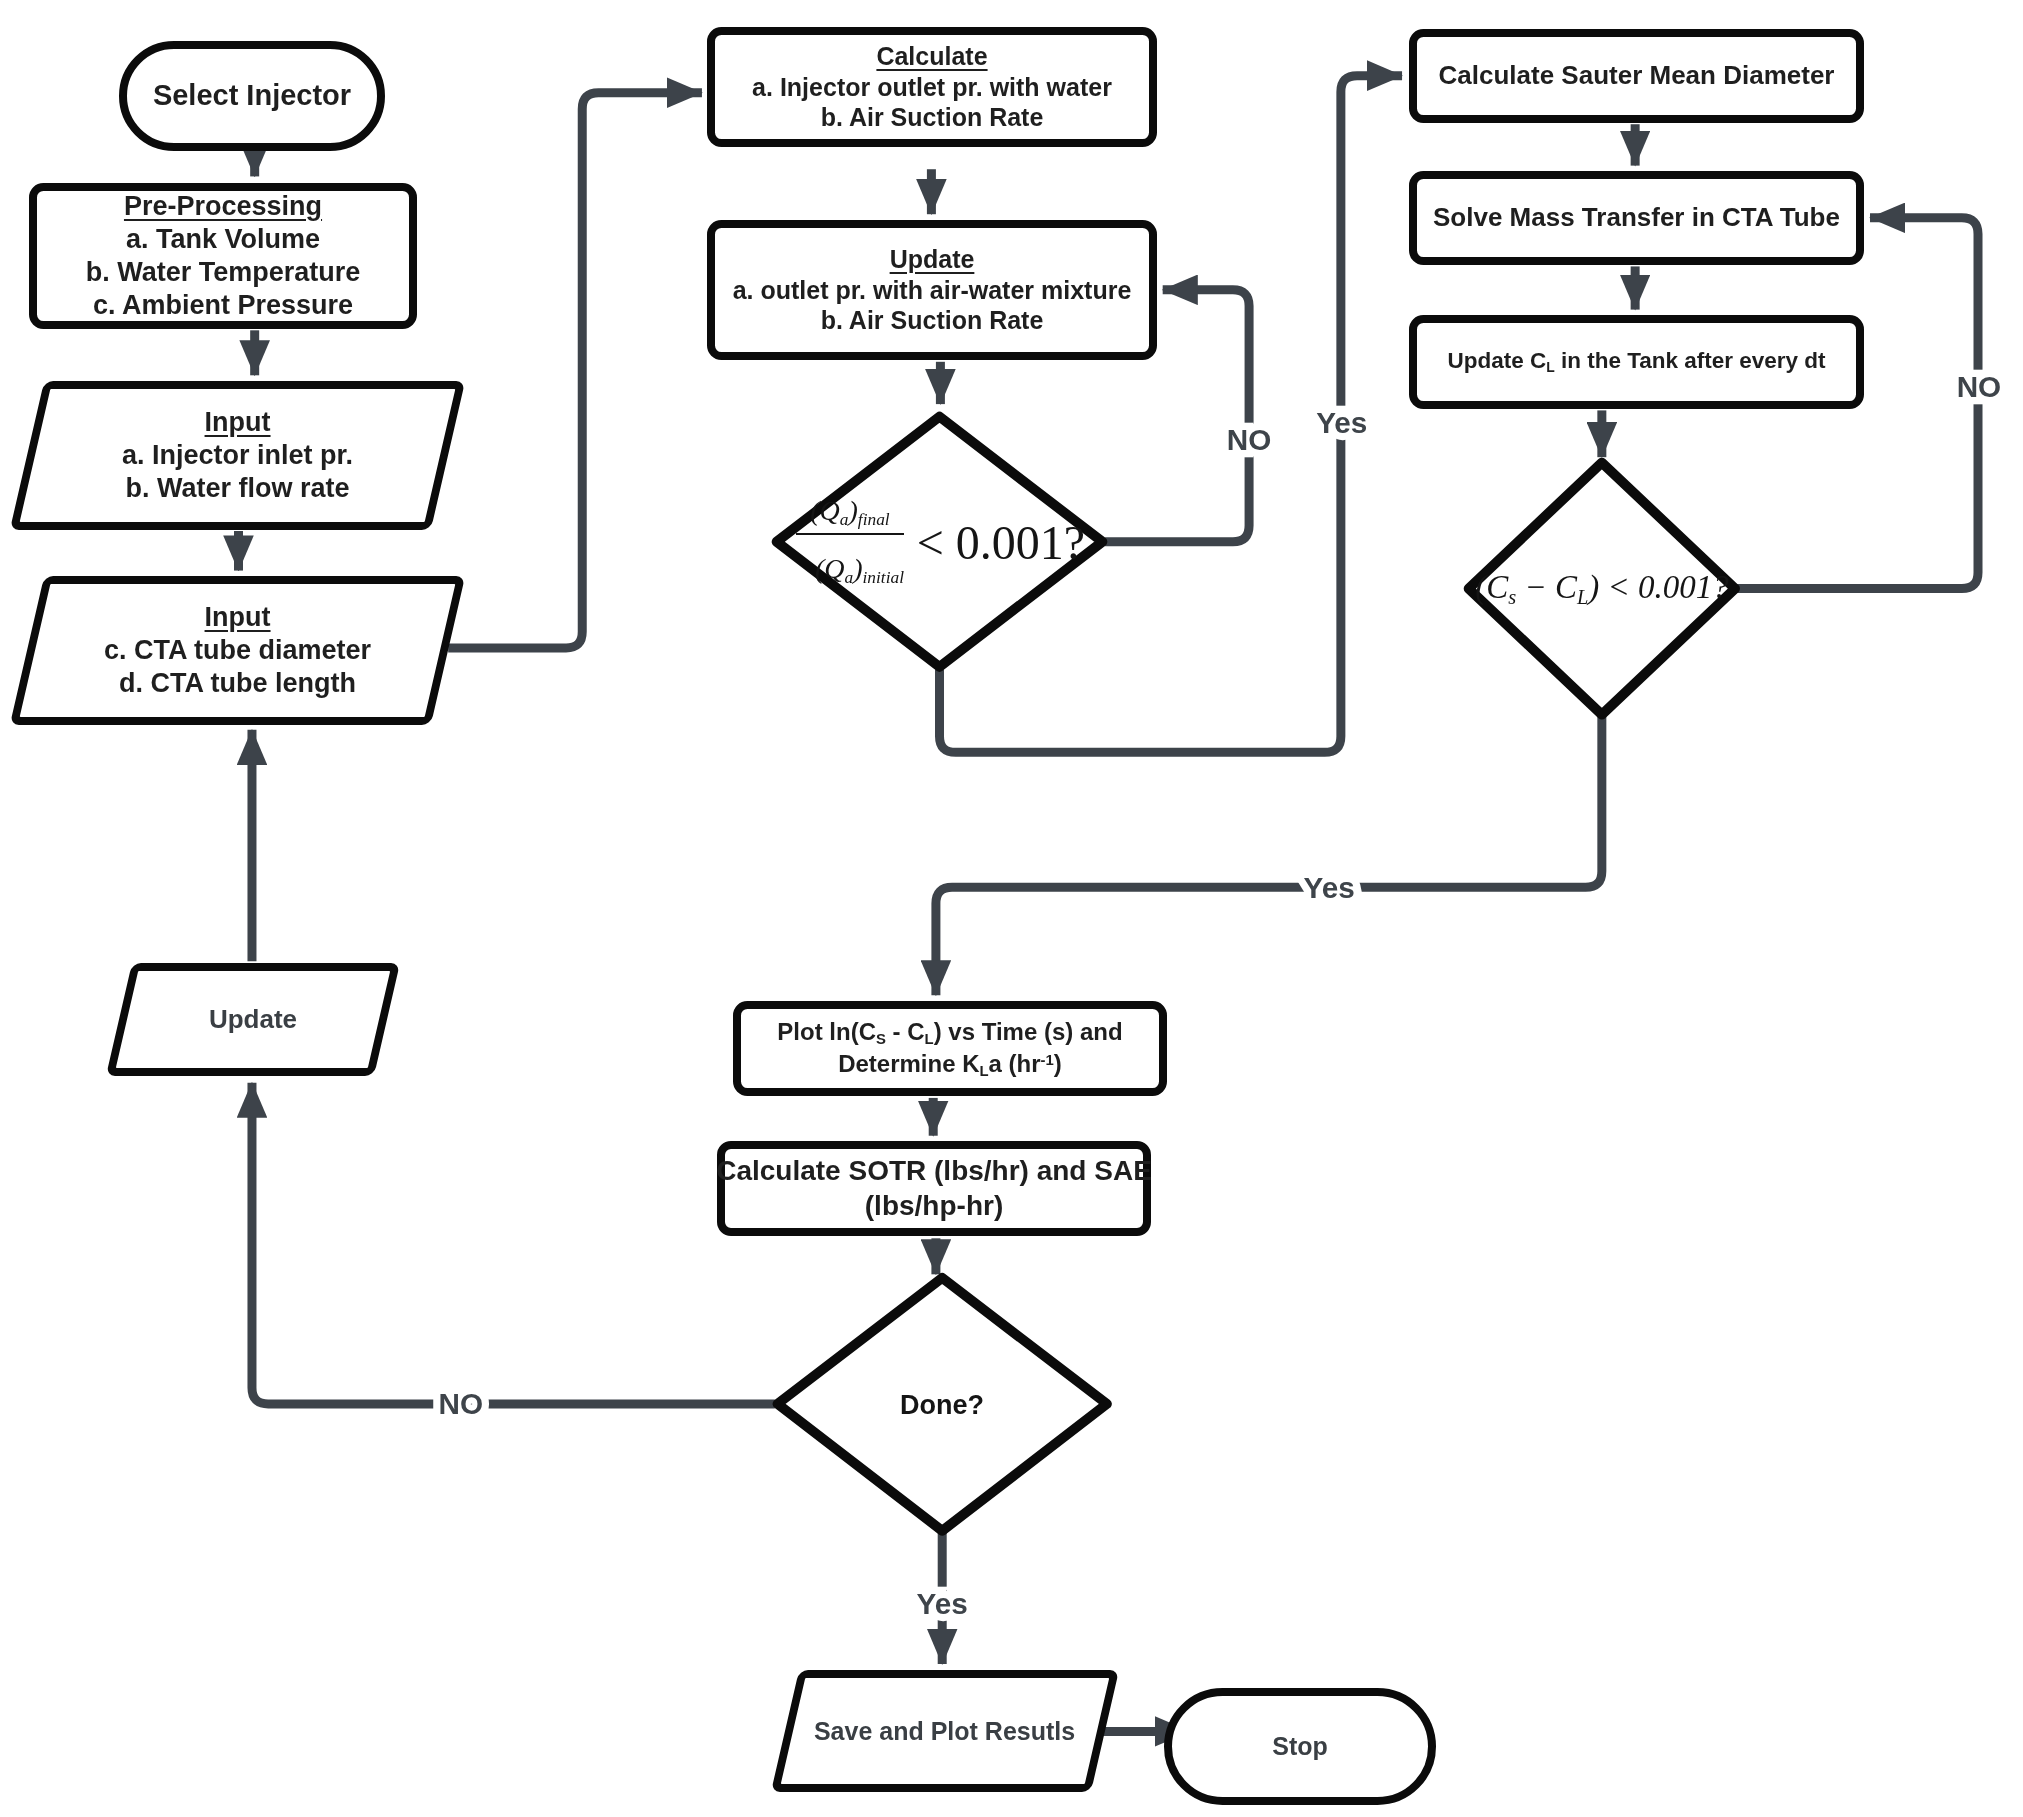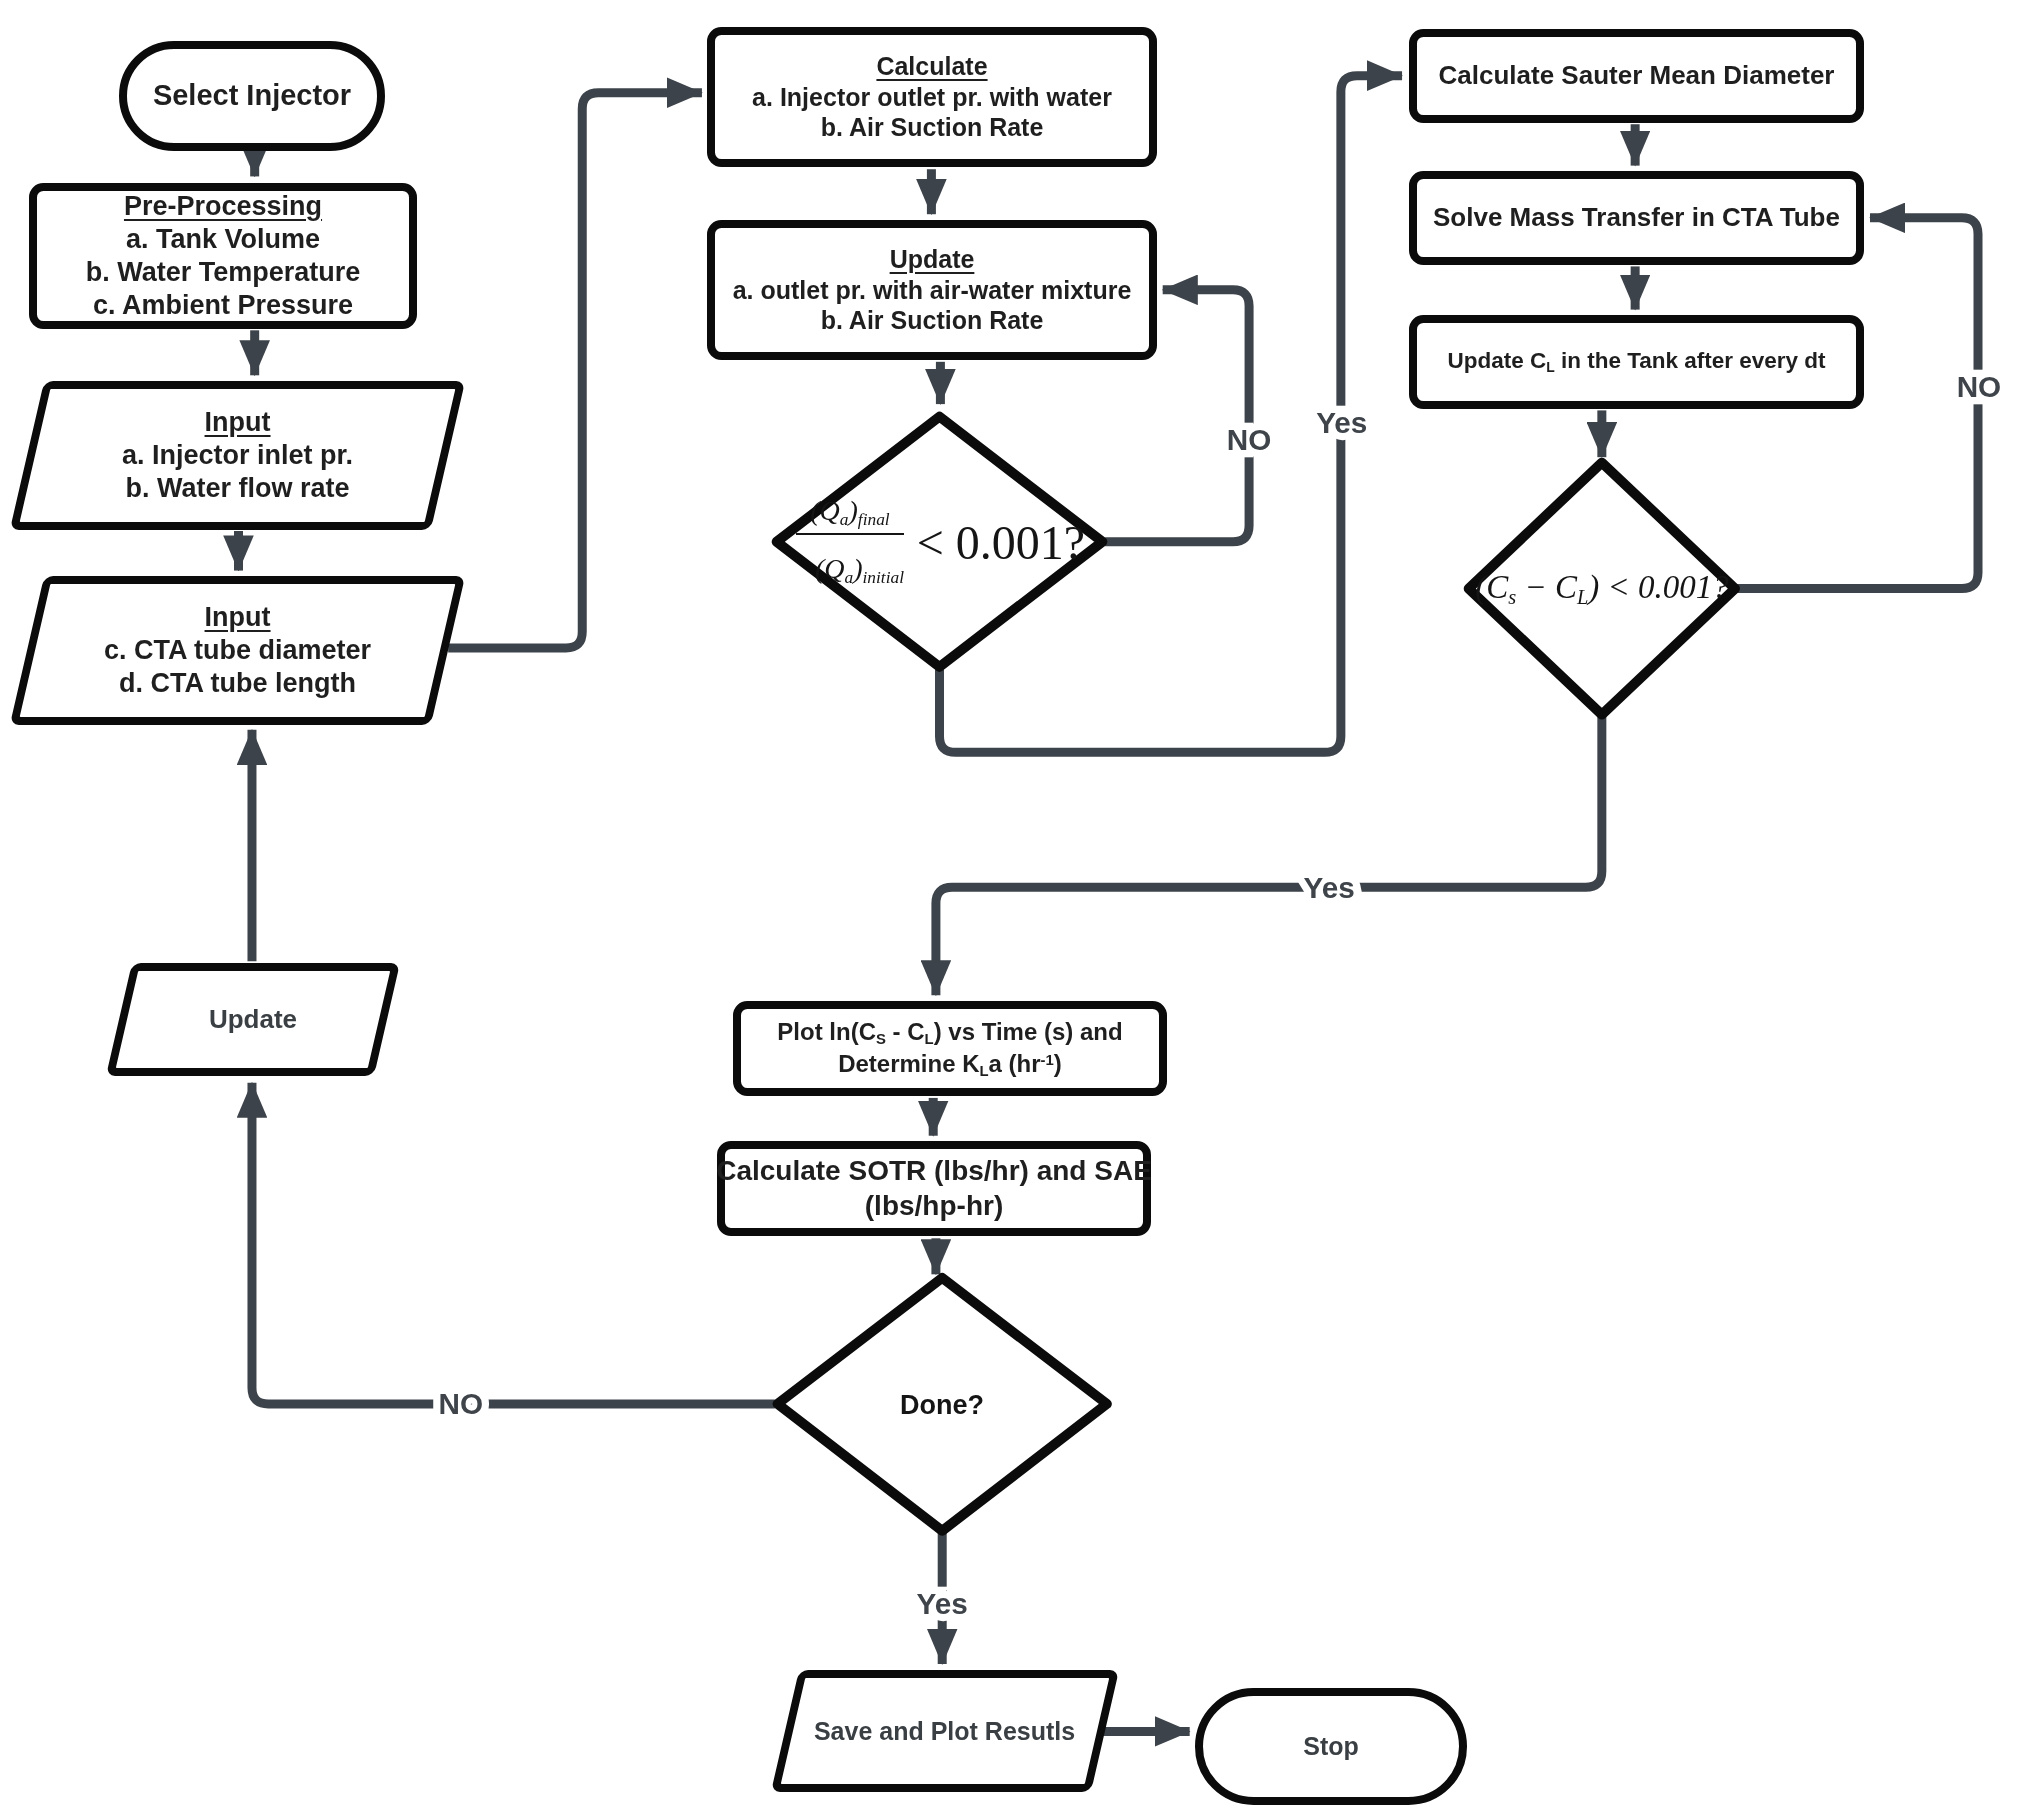--- a/index.html
+++ b/index.html
@@ -117,21 +117,21 @@
     <div>d. CTA tube length</div>
   </div>
 </div>
 
 <div class="node para" style="left:119px;top:963px;width:268px;height:113px;font-size:26px;">
   <div class="inner ntext gray-text">
     <div>Update</div>
   </div>
 </div>
 
-<div class="node rect" style="left:707px;top:27px;width:450px;height:140px;font-size:25px;">
+<div class="node rect" style="left:707px;top:27px;width:450px;height:120px;font-size:25px;">
   <div class="ntext">
     <div class="title">Calculate</div>
     <div>a. Injector outlet pr. with water</div>
     <div>b. Air Suction Rate</div>
   </div>
 </div>
 
 <div class="node rect" style="left:707px;top:220px;width:450px;height:140px;font-size:25px;">
   <div class="ntext">
     <div class="title">Update</div>
@@ -187,18 +187,18 @@
 <div class="dtext" style="left:852px;top:1378px;width:180px;height:54px;">
   <div class="done-q">Done?</div>
 </div>
 
 <div class="node para" style="left:785px;top:1670px;width:320px;height:122px;font-size:25px;">
   <div class="inner ntext gray-text">
     <div>Save and Plot Resutls</div>
   </div>
 </div>
 
-<div class="node pill" style="left:1195px;top:1672px;width:272px;height:117px;font-size:25px;">
+<div class="node pill" style="left:1164px;top:1672px;width:272px;height:117px;font-size:25px;">
   <div class="ntext gray-text">
       <div>Stop</div>
     </div>
 </div>
 
 
 </body></html>

